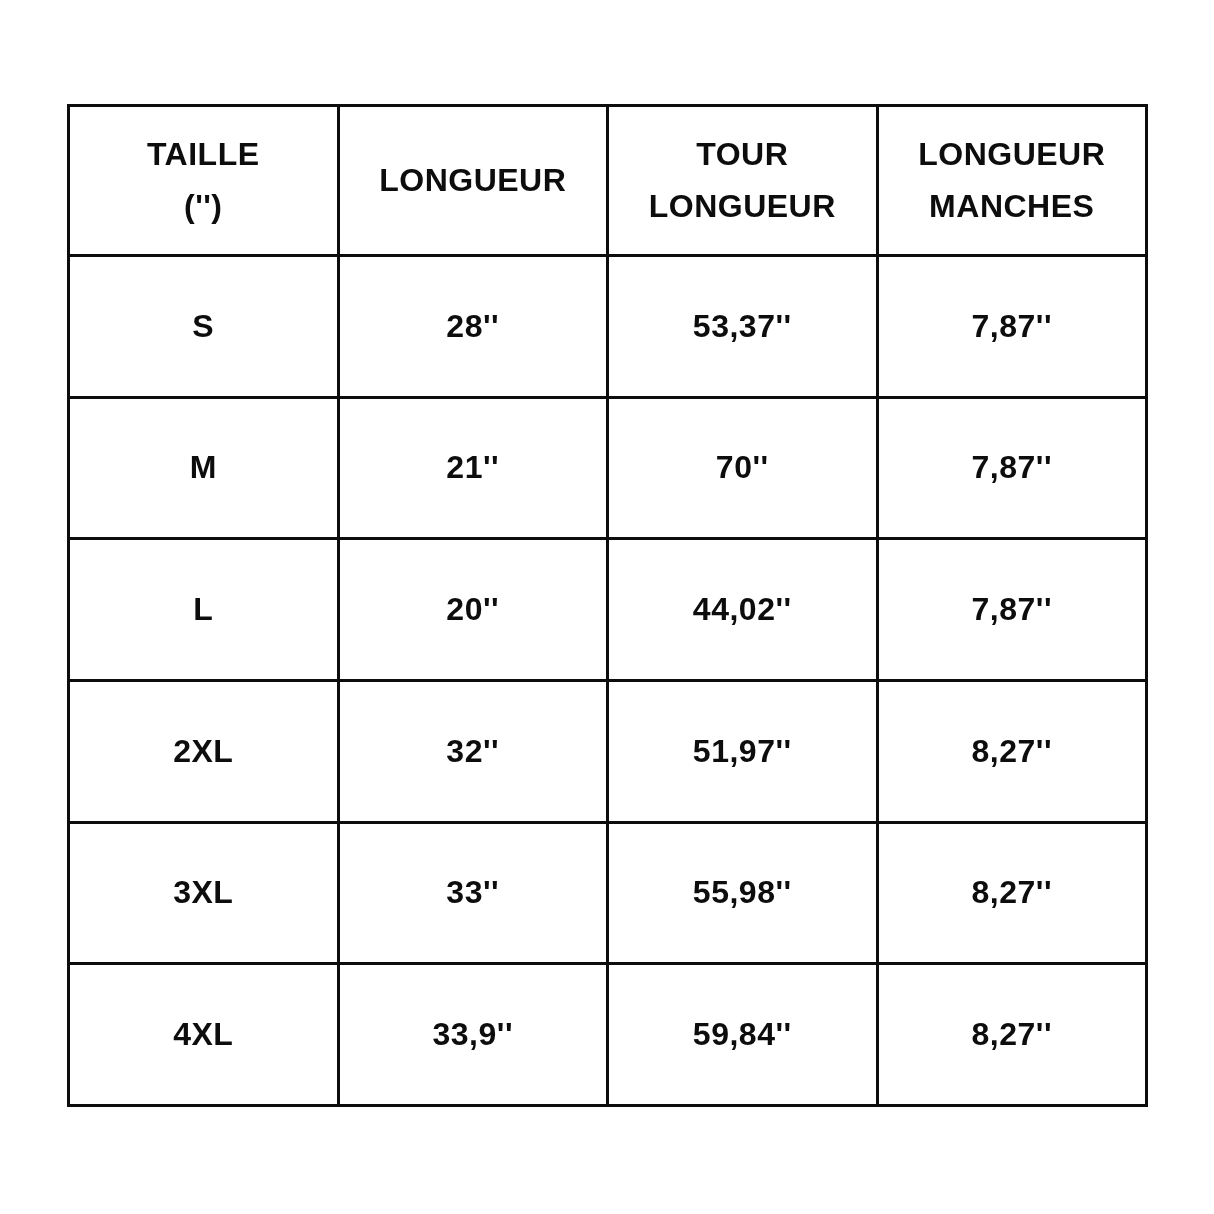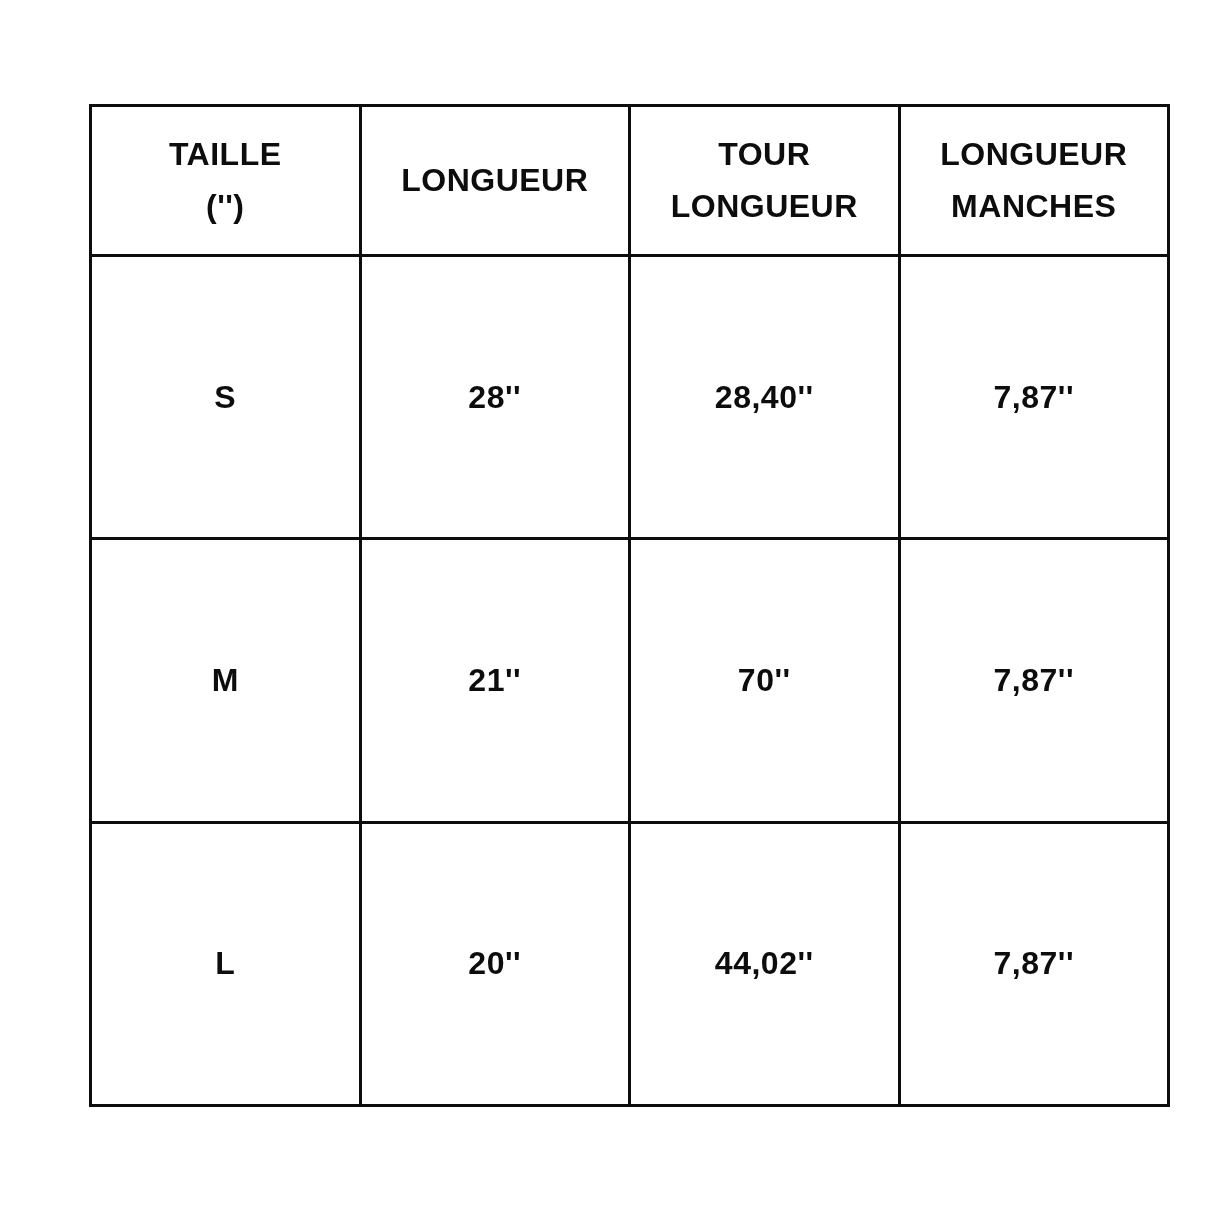--- a/index.html
+++ b/index.html
@@ -17,21 +17,20 @@
     background: #ffffff;
   }
   table.size-chart {
     position: absolute;
     left: 67px;
     top: 104px;
     width: 1081px;
     height: 1003px;
     border-collapse: collapse;
     table-layout: fixed;
-    margin-left: 22px;
   }
   table.size-chart th,
   table.size-chart td {
     border: 3px solid #0d0d0d;
     text-align: center;
     vertical-align: middle;
     color: #0d0d0d;
     background: #ffffff;
   }
   table.size-chart th {
@@ -61,30 +60,48 @@
         <th>TOUR
 LONGUEUR</th>
         <th>LONGUEUR
 MANCHES</th>
       </tr>
     </thead>
     <tbody>
         <tr>
           <td>S</td>
           <td>28''</td>
-          <td>28,40''</td>
+          <td>53,37''</td>
           <td>7,87''</td>
         </tr>
         <tr>
           <td>M</td>
           <td>21''</td>
           <td>70''</td>
           <td>7,87''</td>
         </tr>
         <tr>
           <td>L</td>
           <td>20''</td>
           <td>44,02''</td>
           <td>7,87''</td>
         </tr>
+        <tr>
+          <td>2XL</td>
+          <td>32''</td>
+          <td>51,97''</td>
+          <td>8,27''</td>
+        </tr>
+        <tr>
+          <td>3XL</td>
+          <td>33''</td>
+          <td>55,98''</td>
+          <td>8,27''</td>
+        </tr>
+        <tr>
+          <td>4XL</td>
+          <td>33,9''</td>
+          <td>59,84''</td>
+          <td>8,27''</td>
+        </tr>
       </tbody>
   </table>
 </div>
 
 </body></html>

